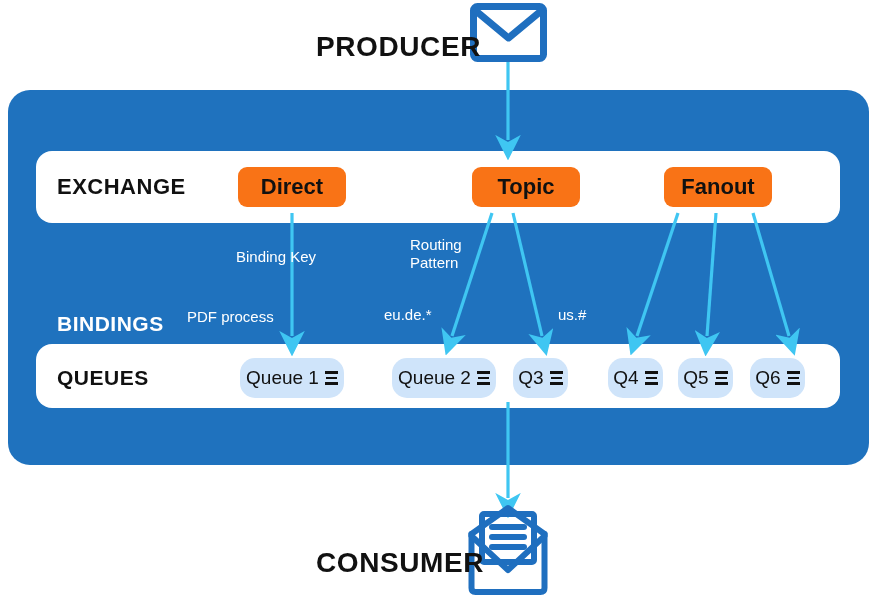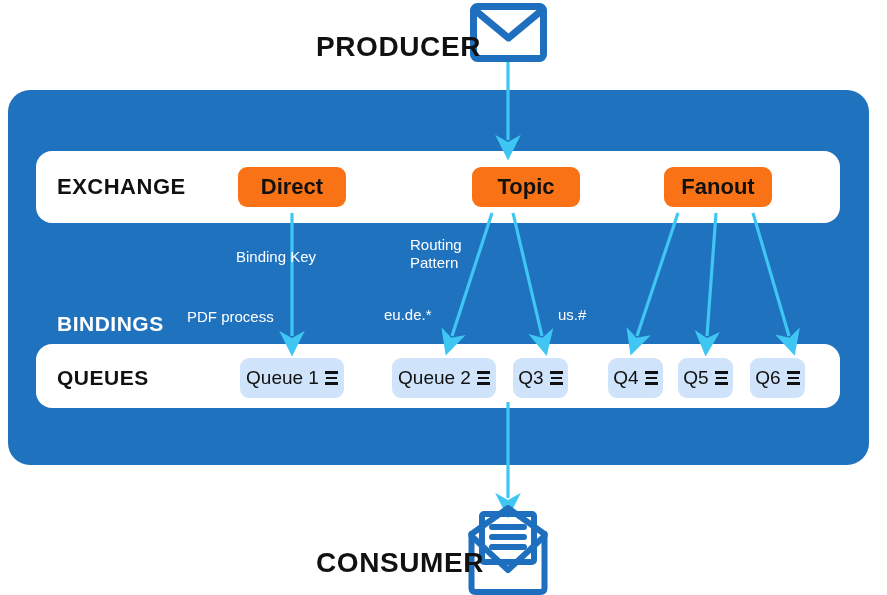--- a/index.html
+++ b/index.html
@@ -101,21 +101,21 @@
     top: 167px;
   }
   #exchange-direct { left: 238px; width: 108px; }
   #exchange-topic  { left: 450px; width: 108px; margin-left: 22px; }
   #exchange-fanout { left: 664px; width: 108px; }
 
   
   .queue-pill {
     position: absolute;
     background: #CFE4FA;
-    border-radius: 9px;
+    border-radius: 15px;
     display: flex;
     align-items: center;
     justify-content: center;
     gap: 6px;
     height: 40px;
     top: 358px;
     font-size: 19px;
     color: #111111;
   }
   #queue-q1 { left: 240px; width: 104px; }

